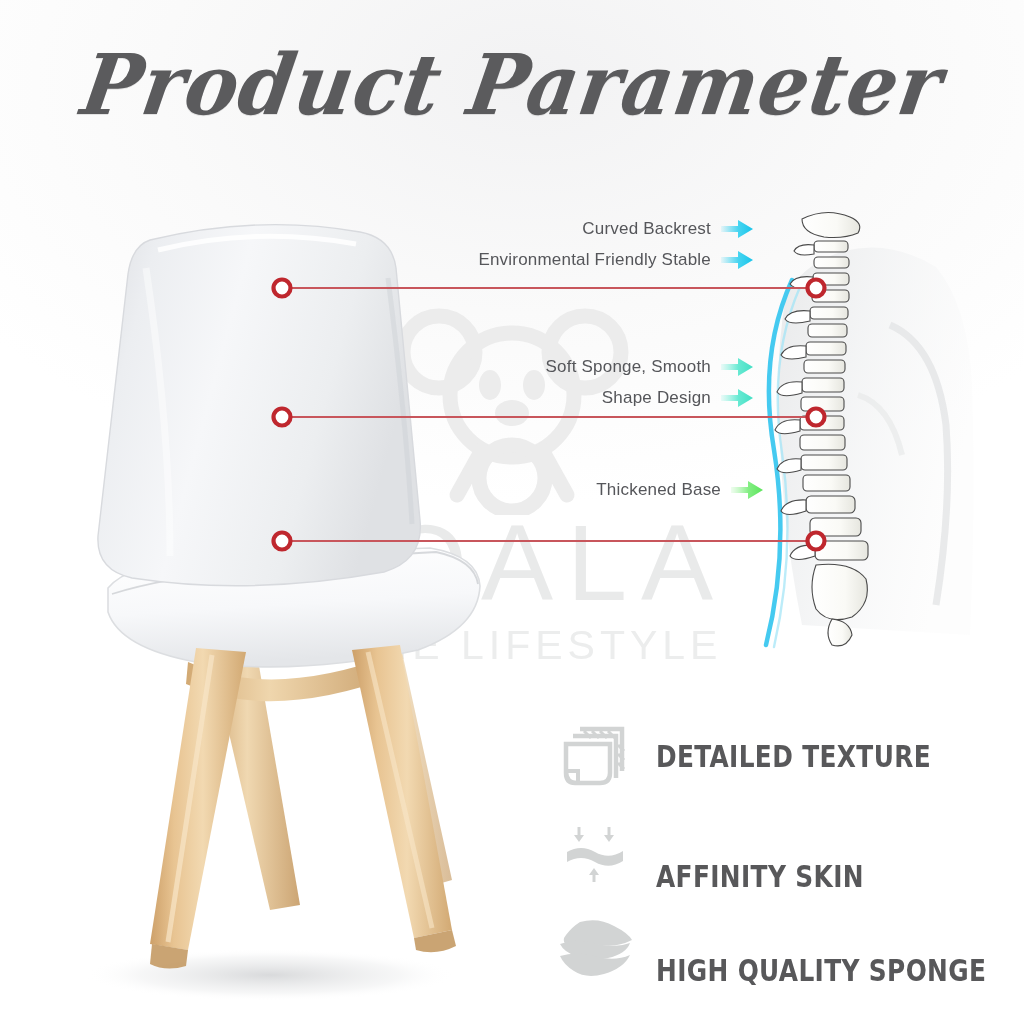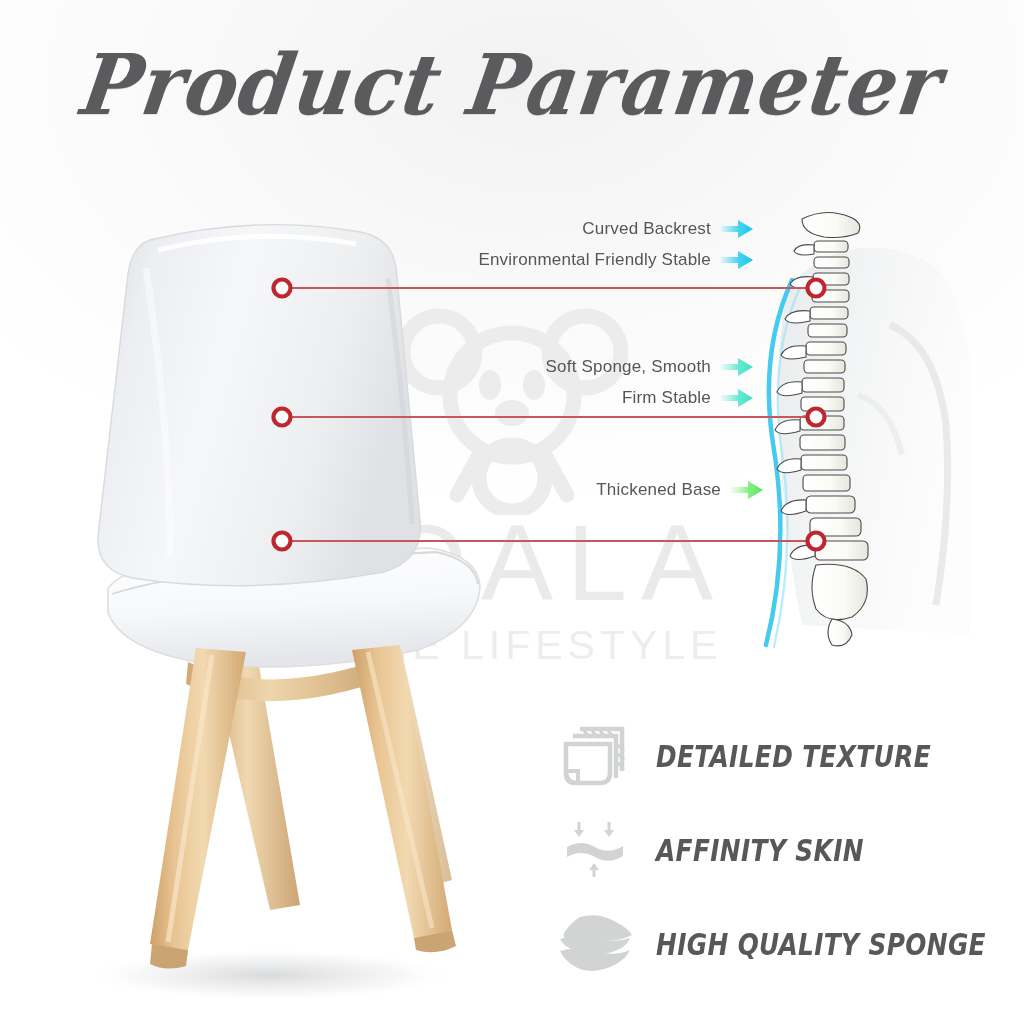--- a/index.html
+++ b/index.html
@@ -106,23 +106,22 @@
     position: absolute;
     left: 556px; top: 712px;
     width: 420px;
     z-index: 6;
   }
   .feature {
     display: flex;
     align-items: center;
     height: 88px;
     gap: 22px;
-    font-style: italic;
-  }
-  .feature + .feature { margin-top: 6px; }
+  }
+  .feature + .feature { margin-top: 6px; align-items: flex-end; }
   .f-icon { width: 78px; height: 78px; flex: 0 0 78px; display:flex; align-items:center; justify-content:center; }
   .f-label {
     font-family: "DejaVu Sans Condensed", "Liberation Sans Narrow", "Liberation Sans", sans-serif;
     font-weight: bold;
     font-size: 30px;
     letter-spacing: 0.4px;
     color: #58585a;
     transform: scaleX(0.92);
     transform-origin: left center;
     white-space: nowrap;
@@ -328,21 +327,21 @@
             <linearGradient id="aq2" x1="0" y1="0" x2="1" y2="0">
           <stop offset="0%" stop-color="#7ef0dc" stop-opacity="0.15"></stop>
           <stop offset="55%" stop-color="#5fe8d0" stop-opacity="0.95"></stop>
           <stop offset="100%" stop-color="#42dfc4"></stop>
         </linearGradient>
           </defs>
         <path d="M1 7 L18 7 L18 1 L33 10 L18 19 L18 13 L1 13 Z" fill="url(#aq2)"></path>
       </svg>
     </div>
     <div class="row">
-      <span class="lbl">Firm Stable</span>
+      <span class="lbl">Shape Design</span>
       <svg class="arrow-ico" viewBox="0 0 34 20">
         <path d="M1 7 L18 7 L18 1 L33 10 L18 19 L18 13 L1 13 Z" fill="url(#aq2)"></path>
       </svg>
     </div>
   </div>
 
   <div class="callout-text" id="c3">
     <div class="row">
       <span class="lbl">Thickened Base</span>
       <svg class="arrow-ico" viewBox="0 0 34 20">

